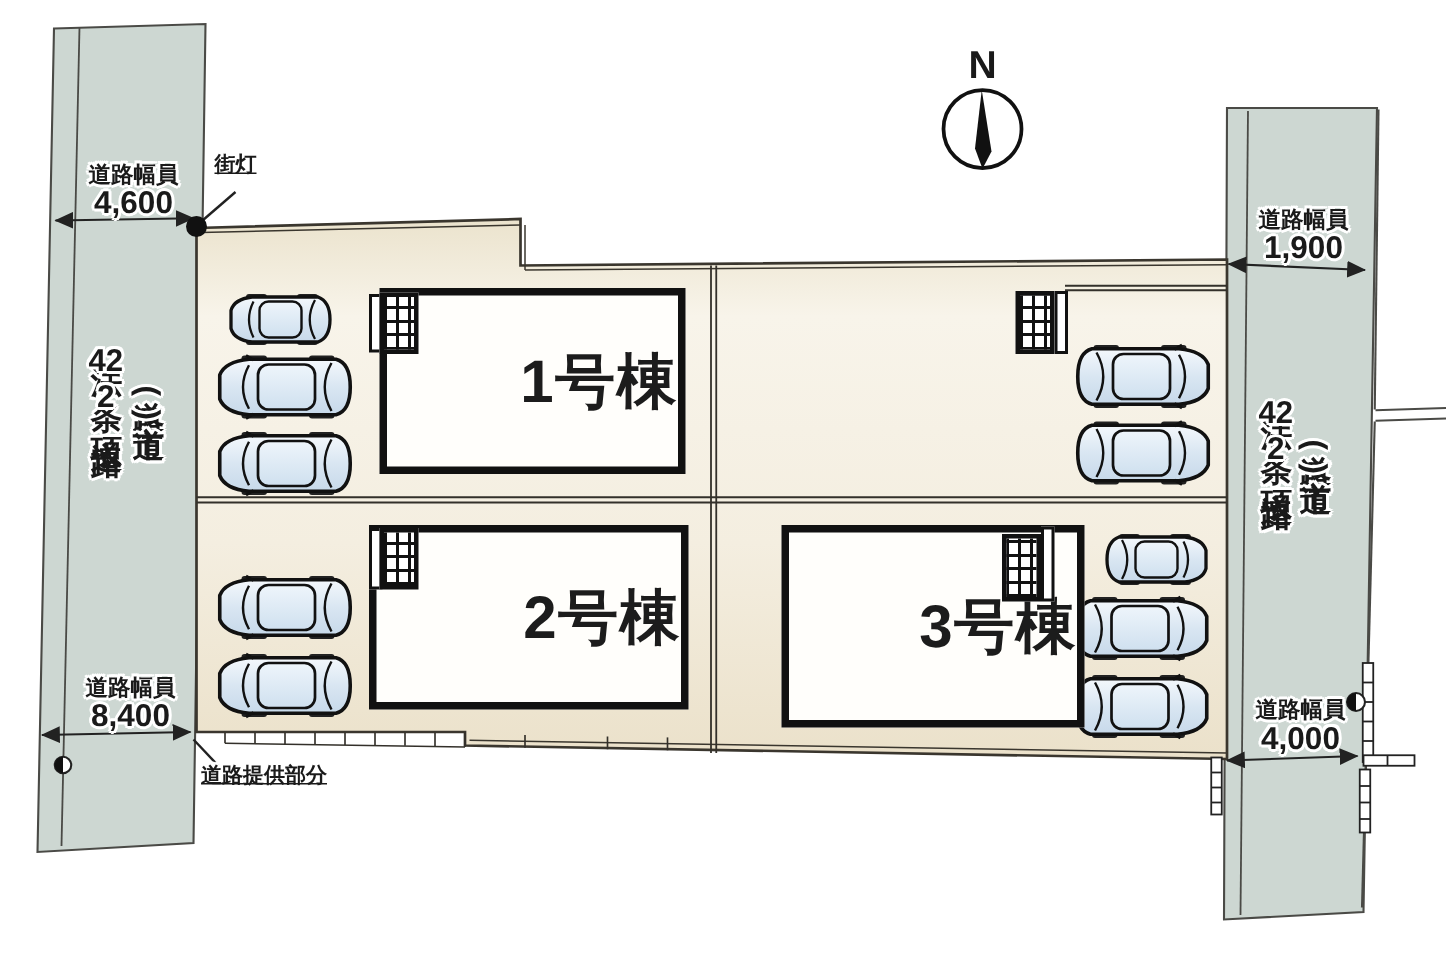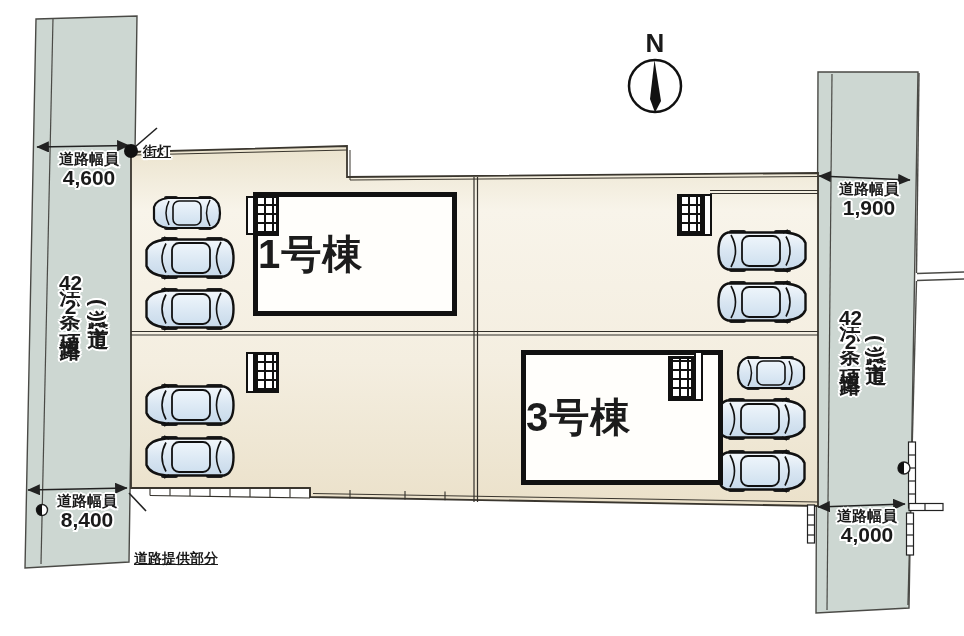--- a/index.html
+++ b/index.html
@@ -5,32 +5,31 @@
   html,body{margin:0;padding:0;background:#fff;}
   .stage{
     position:relative;width:964px;height:636px;background:#ffffff;overflow:hidden;
     font-family:"Liberation Sans", sans-serif;color:#1a1a1a;
   }
   .stage svg{position:absolute;left:0;top:0;}
   .lbl{position:absolute;font-weight:bold;color:#1a1a1a;line-height:1.08;}
   .halo{
     text-shadow:-2px 0 0 #fff,2px 0 0 #fff,0 -2px 0 #fff,0 2px 0 #fff,
       -1.5px -1.5px 0 #fff,1.5px -1.5px 0 #fff,-1.5px 1.5px 0 #fff,1.5px 1.5px 0 #fff;
-    margin-top:42px;
   }
   .wlabel{text-align:center;font-size:15px;}
   .wlabel .val{font-size:21px;letter-spacing:0px;}
   .vcol{
     position:absolute;writing-mode:vertical-rl;text-orientation:mixed;
     font-weight:bold;font-size:21px;letter-spacing:3px;color:#1a1a1a;
   }
   .tcy{text-combine-upright:all;}
   .building{
     position:absolute;background:#fffefb;border:5px solid #111;
-    display:flex;align-items:center;justify-content:flex-start;
+    display:flex;align-items:center;justify-content:flex-end;
     font-weight:bold;font-size:40px;letter-spacing:1px;color:#1c1c1c;z-index:3;
   }
   .balcony-grid{
     position:absolute;z-index:4;background-color:#fff;
     background-image:
       repeating-linear-gradient(90deg,#111 0 2px,rgba(0,0,0,0) 2px 8px),
       repeating-linear-gradient(0deg,#111 0 2px,rgba(0,0,0,0) 2px 9px);
     border:3px solid #111;
   }
   .balcony-rail{position:absolute;z-index:4;background:#fff;border:2px solid #111;}
@@ -191,20 +190,23 @@
       <use href="#sedan" transform="translate(716,281)"></use>
       <use href="#compact" transform="translate(736,356)"></use>
       <use href="#sedan" transform="translate(715,398)"></use>
       <use href="#sedan" transform="translate(715,450)"></use>
     </g>
   </svg>
 
   <div class="building" style="left:253px;top:192px;width:194px;height:114px;">
     <span>1号棟</span>
   </div>
+  <div class="building" style="left:246px;top:350px;width:203px;height:113px;">
+    <span>2号棟</span>
+  </div>
   <div class="building" style="left:521px;top:350px;width:192px;height:125px;">
     <span>3号棟</span>
   </div>
 
   <div class="balcony-rail" style="left:246px;top:196px;width:5px;height:35px;"></div>
   <div class="balcony-grid" style="left:253px;top:195px;width:20px;height:35px;"></div>
   <div class="balcony-rail" style="left:246px;top:352px;width:5px;height:37px;"></div>
   <div class="balcony-grid" style="left:253px;top:352px;width:20px;height:35px;"></div>
   <div class="balcony-grid" style="left:677px;top:194px;width:20px;height:36px;"></div>
   <div class="balcony-rail" style="left:703px;top:194px;width:5px;height:38px;"></div>

